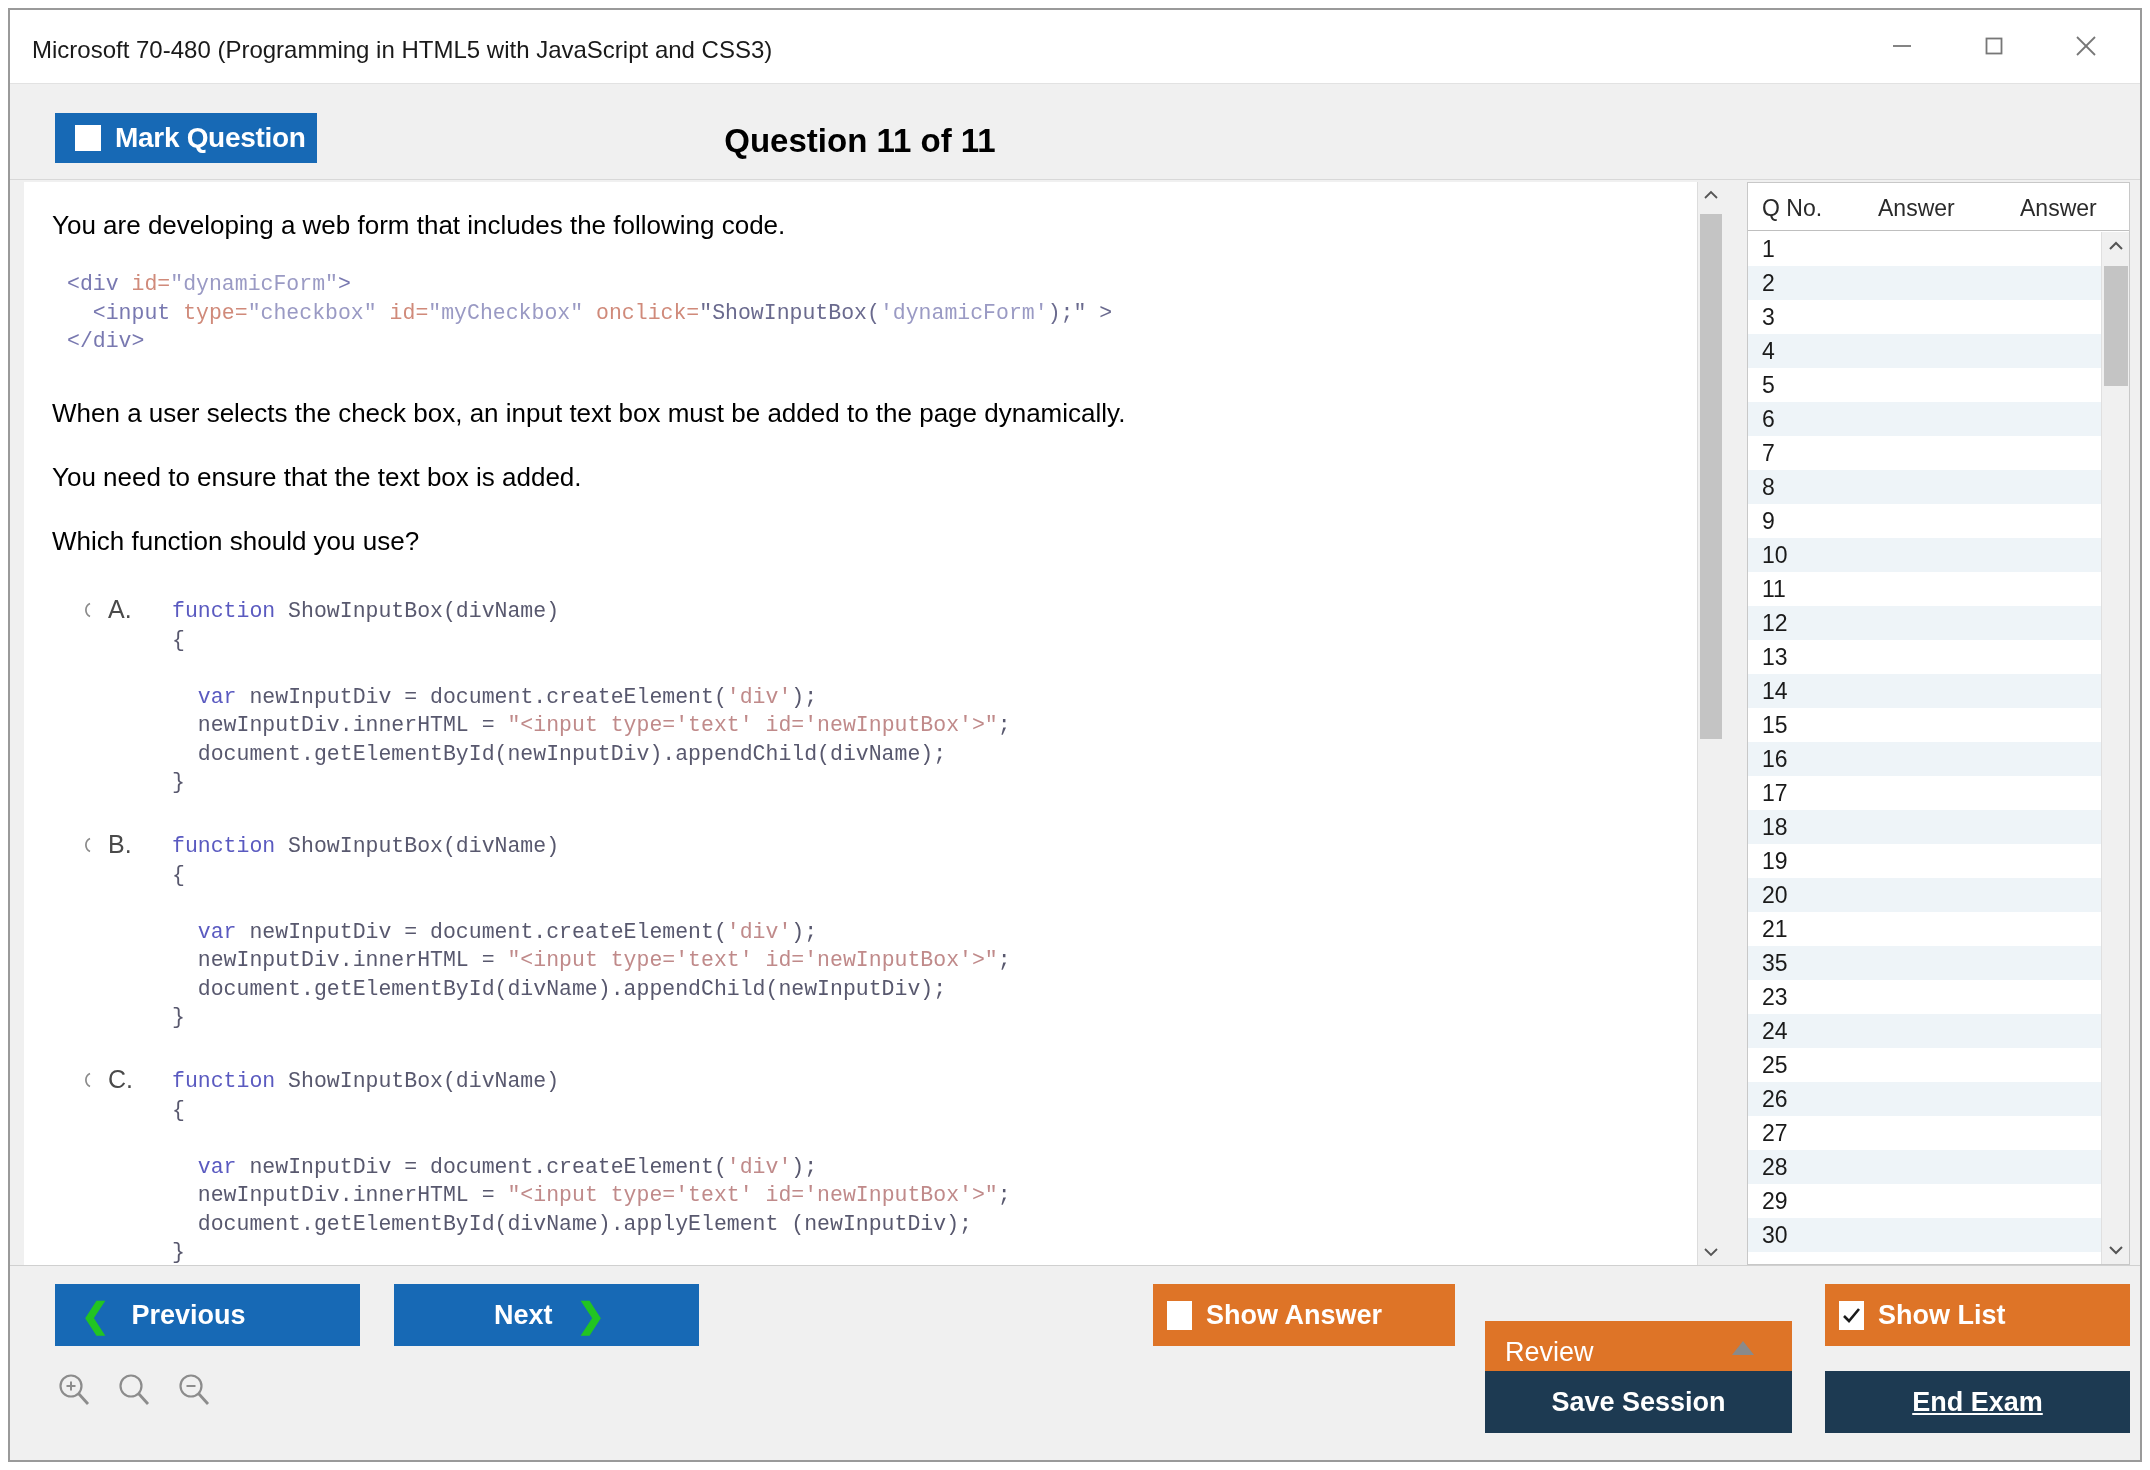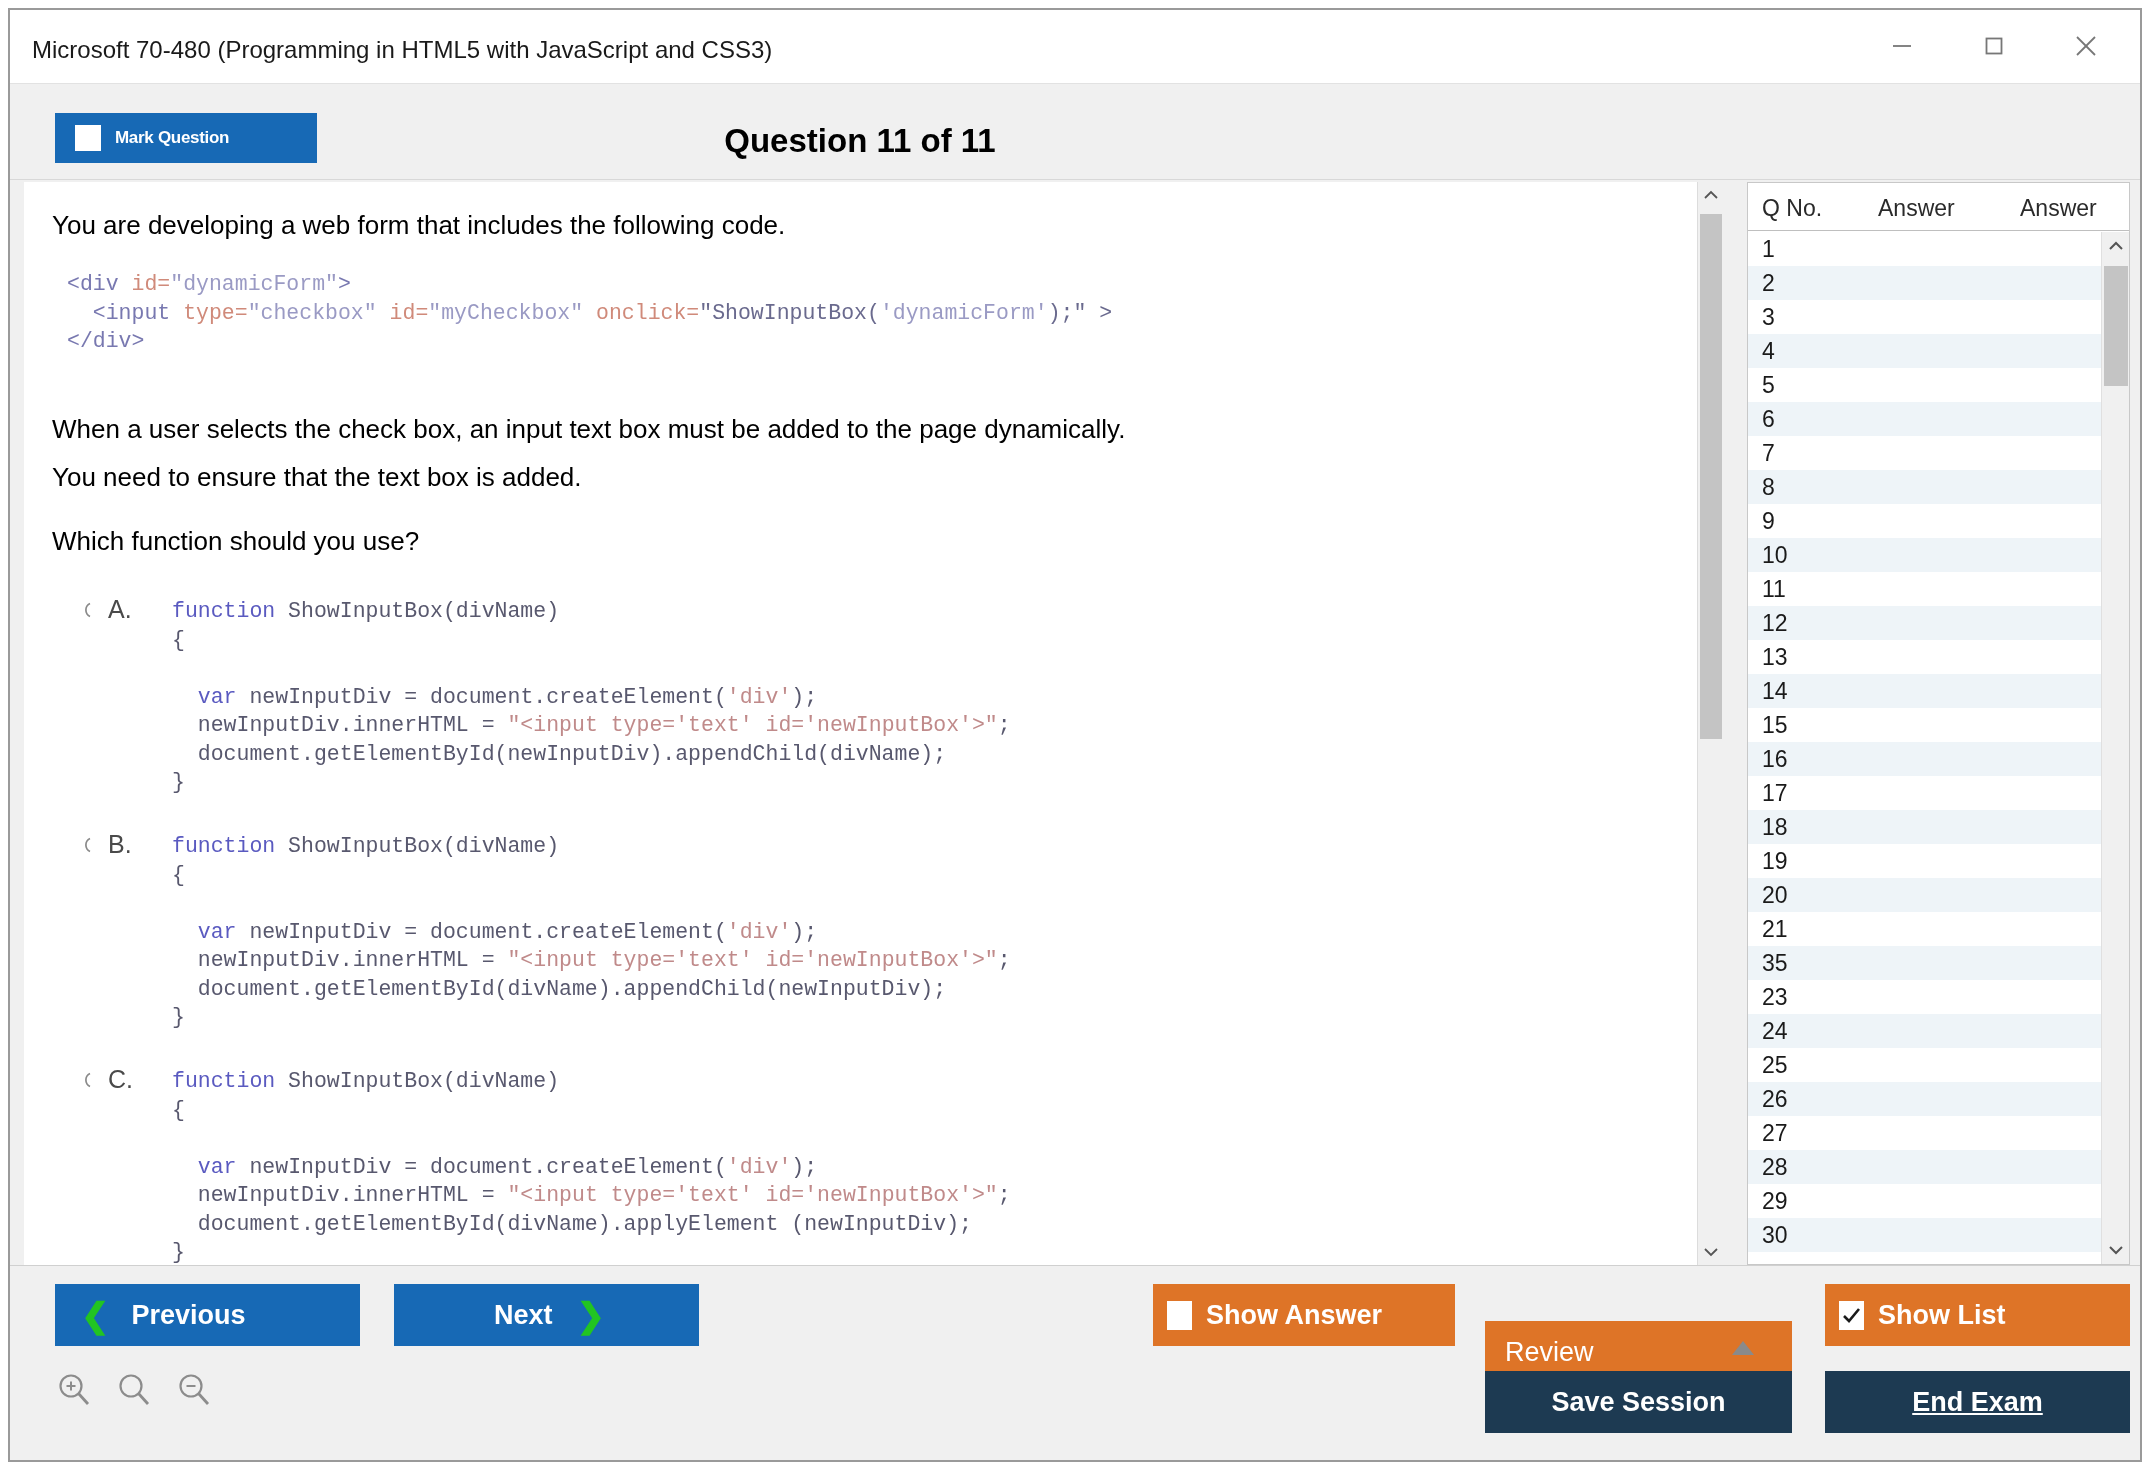--- a/index.html
+++ b/index.html
@@ -57,21 +57,21 @@
     display: flex; align-items: center;
     cursor: pointer; border: none;
   }
   #mark-question-box {
     width: 26px; height: 26px;
     background: #ffffff;
     margin-left: 20px; margin-right: 14px;
     flex: 0 0 auto;
   }
   #mark-question-label {
-    color: #ffffff; font-size: 17px; font-weight: bold;
+    color: #ffffff; font-size: 28px; font-weight: bold;
     letter-spacing: -0.3px;
   }
   #question-counter {
     position: absolute; left: 0; top: 112px;
     width: 1700px; text-align: center;
     font-size: 33px; font-weight: bold; color: #000000;
   }
 
   
   #content-pane {
@@ -80,21 +80,21 @@
     background: #ffffff;
     overflow: hidden;
     padding-left: 44px;
   }
 
   .q-text {
     font-size: 26px; color: #000000;
     margin: 0 0 0 28px;
   }
   #q-line-1 { position: absolute; left: 0; top: 28px; }
-  #q-line-2 { position: absolute; left: 0; top: 216px; margin-top: 16px; }
+  #q-line-2 { position: absolute; left: 0; top: 216px; }
   #q-line-3 { position: absolute; left: 0; top: 280px; }
   #q-line-4 { position: absolute; left: 0; top: 344px; }
 
   
   .code-block {
     font-family: "Liberation Mono", "DejaVu Sans Mono", monospace;
     font-size: 21.5px;
     line-height: 28.5px;
     white-space: pre;
     color: #3d3d5c;

